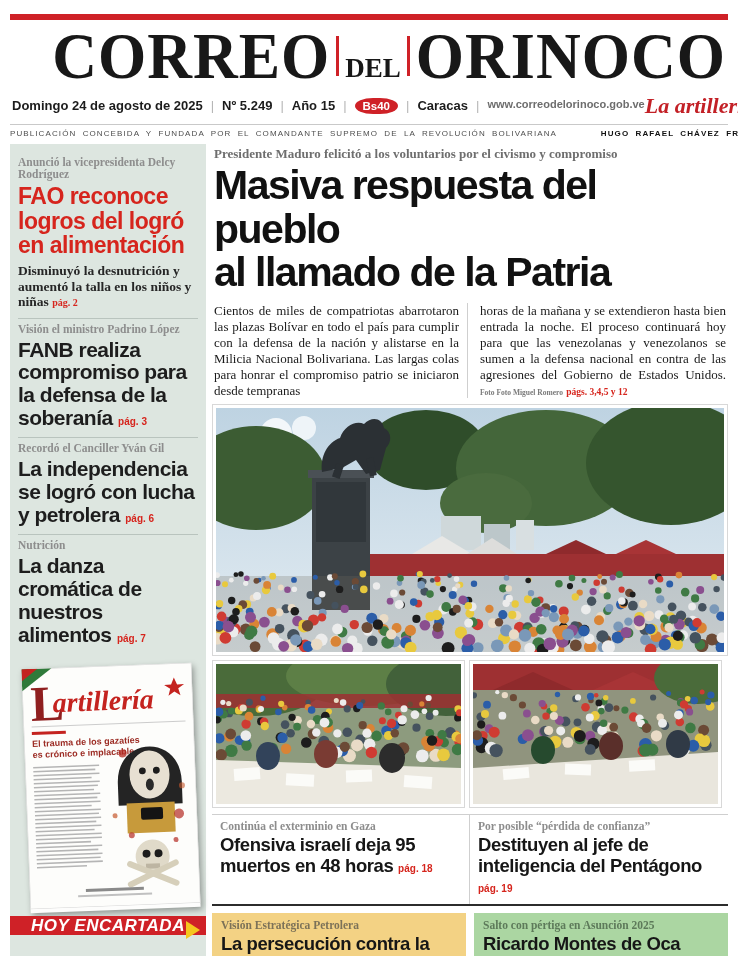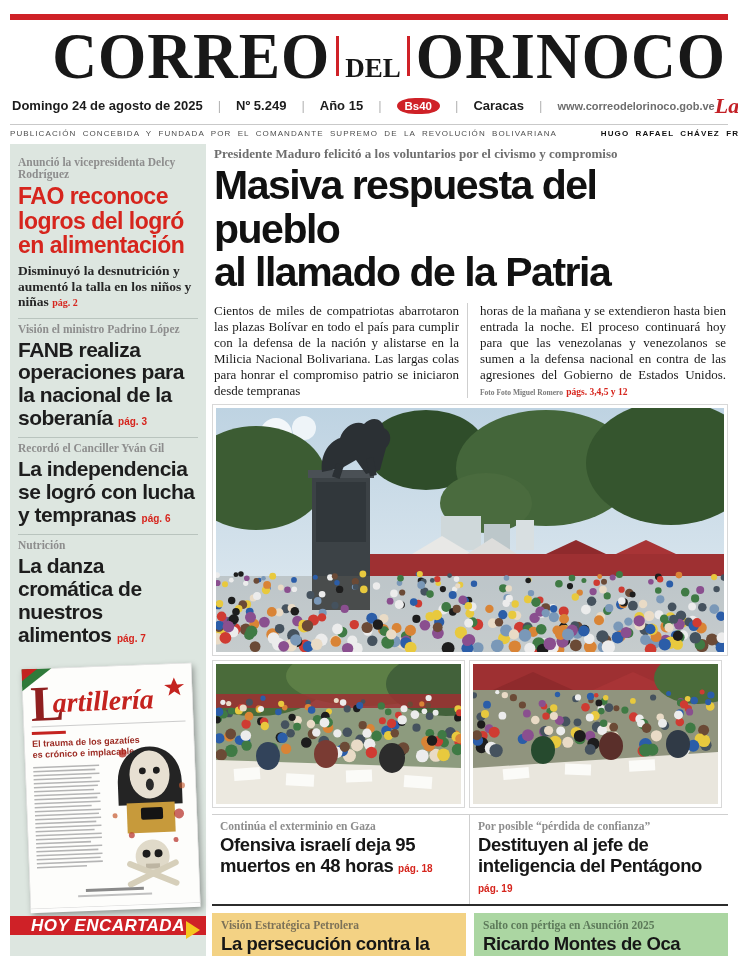--- a/index.html
+++ b/index.html
@@ -6,21 +6,21 @@
   body { background:#f2f2f2; font-family:"Liberation Sans", sans-serif; }
   .page { position:relative; width:738px; height:956px; margin:0 auto; background:#ffffff; overflow:hidden; padding:14px 10px 0 10px; }
 
   
   .topbar { height:6px; background:#cf2127; margin-bottom:6px; }
   .mast-title { display:flex; align-items:baseline; justify-content:flex-end; width:100%; padding:0 2px; }
   .mast-big { font-family:"Liberation Serif", serif; font-weight:bold; font-size:62px; line-height:0.98; color:#181818; letter-spacing:1px; transform:scaleY(1.05); }
   .mast-small { font-family:"Liberation Serif", serif; font-weight:bold; font-size:27px; color:#181818; }
   .mast-sep { width:3px; height:40px; background:#cf2127; align-self:center; margin:0 6px; }
   .dateline { display:flex; align-items:center; justify-content:space-between; margin-top:6px; padding:0 2px; }
-  .dl-left { display:flex; align-items:center; gap:15px; font-weight:bold; font-size:13px; color:#1c1c1c; white-space:nowrap; }
+  .dl-left { display:flex; gap:8px; font-weight:bold; font-size:13px; color:#1c1c1c; white-space:nowrap; }
   .dl-pipe { color:#b5b5b5; font-weight:normal; }
   .price-badge { background:#cf2127; color:#fff; font-weight:bold; font-size:11.5px; padding:2px 8px; border-radius:50%/60%; }
   .website { font-size:11px; color:#6d6d6d; font-weight:bold; }
   .tagline { font-family:"Liberation Serif", serif; font-style:italic; font-weight:bold; font-size:22px; color:#c32026; white-space:nowrap; }
   .founderline { border-top:1px solid #c9c9c9; margin-top:5px; padding:4px 0 6px 0; font-size:8px; letter-spacing:1.1px; word-spacing:3px; color:#4e4e4e; white-space:nowrap; }
   .founderline b { color:#111;padding-left:38px; }
   .founderline .years { color:#8a8a8a; }
 
   
   .content { display:flex; gap:6px; }
@@ -116,29 +116,29 @@
         <div class="side-head red">FAO reconoce logros del logró en alimentación</div>
         <div class="side-sub">
           <span>Disminuyó la desnutrición y aumentó la talla en los niños y niñas</span>
           <span class="pageref">pág. 2</span>
         </div>
       </div>
 
       <div class="side-story">
         <div class="kicker">Visión el ministro Padrino López</div>
         <div class="side-head">
-          <span>FANB realiza operaciones para la nacional de la soberanía</span>
+          <span>FANB realiza compromiso para la defensa de la soberanía</span>
           <span class="pageref">pág. 3</span>
         </div>
       </div>
 
       <div class="side-story">
         <div class="kicker">Recordó el Canciller Yván Gil</div>
         <div class="side-head">
-          <span>La independencia se logró con lucha y tempranas</span>
+          <span>La independencia se logró con lucha y petrolera</span>
           <span class="pageref">pág. 6</span>
         </div>
       </div>
 
       <div class="side-story">
         <div class="kicker">Nutrición</div>
         <div class="side-head">
           <span>La danza cromática de nuestros alimentos</span>
           <span class="pageref">pág. 7</span>
         </div>

